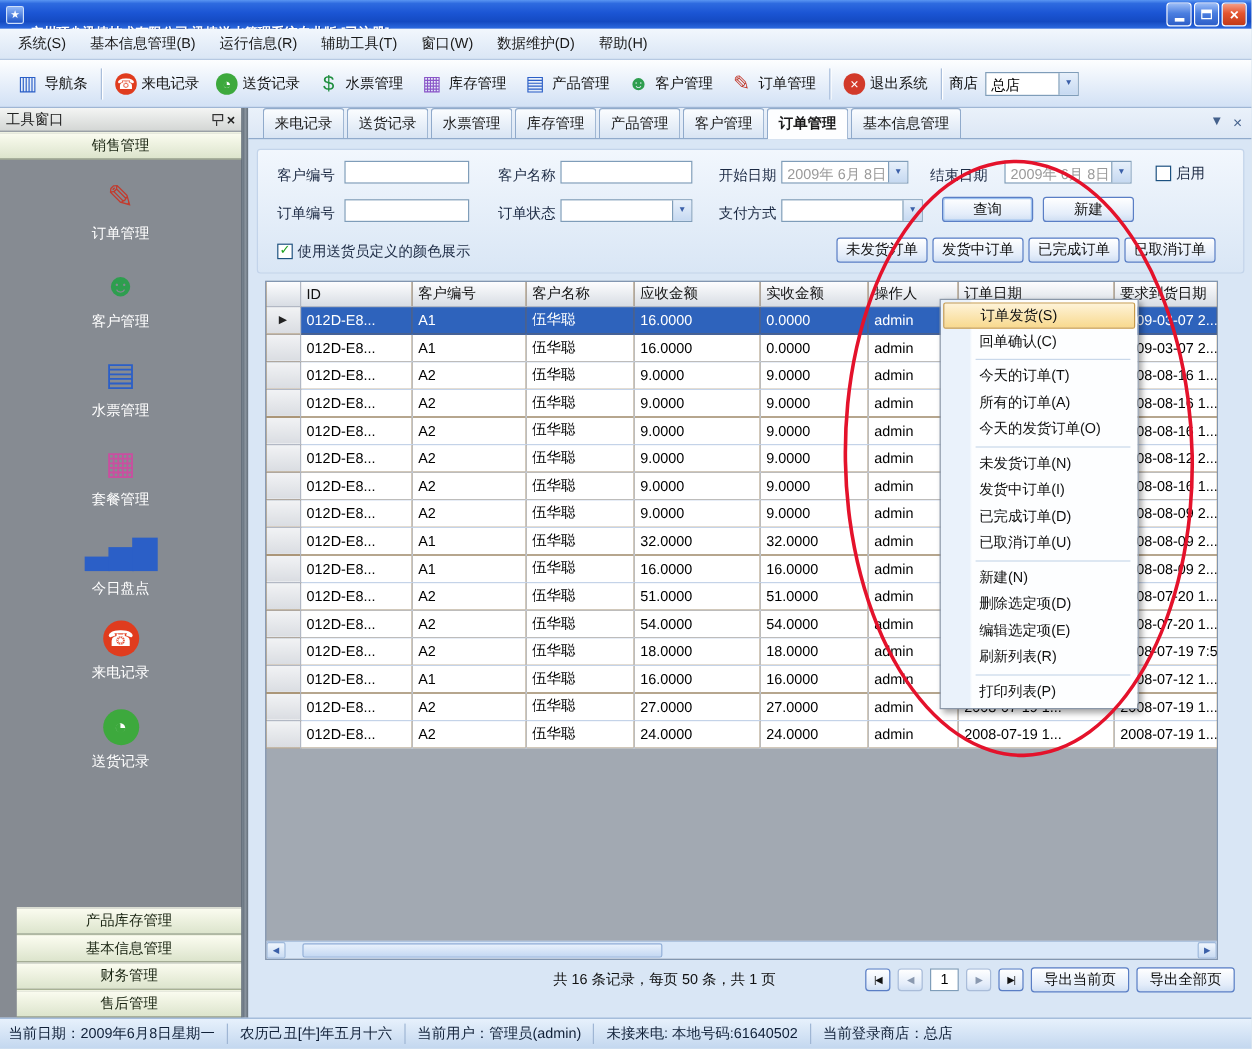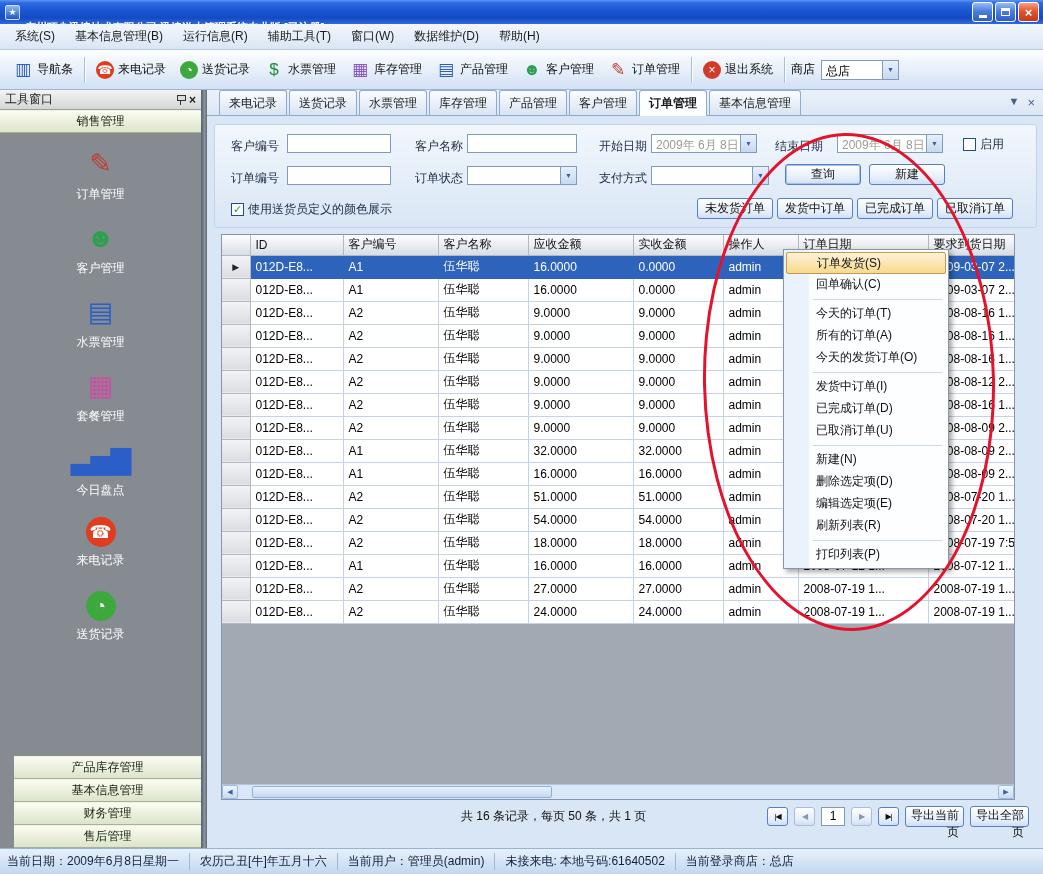--- a/index.html
+++ b/index.html
@@ -116,21 +116,21 @@
   .hs-thumb { position:absolute; left:14px; top:1px; width:300px; height:12px; border:1px solid #93AFD7; border-radius:2px;
     background:linear-gradient(#E9F1FC,#C4D8F2); }
 
   
   .pager { flex:none; height:32px; display:flex; align-items:center; padding:0 14px; gap:6px; }
   .pager-summary { margin-left:240px; color:#111; white-space:nowrap; }
   .pager-spacer { flex:1; }
   .pg-btn { width:21px; height:19px; padding:0; font-size:8px; letter-spacing:-1px; }
   .pg-btn.dim { border-color:#A9BCD9; color:#8A99B0; }
   .pg-box { width:24px; height:19px; border:1px solid #7F9DB9; background:#fff; text-align:center; line-height:17px; }
-  .export-btn { width:59px;text-align:right; }
+  .export-btn { width:82px; }
 
   
   .statusbar { height:26px; flex:none; display:flex; align-items:center; overflow:hidden;
     background:linear-gradient(#E7F1FC,#C3D7EF); border-top:1px solid #98B2D4; color:#102038; }
   .status-seg { padding:0 10px; border-right:1px solid #9FB6D4; white-space:nowrap; }
   .status-seg:first-child { padding-left:7px; }
   .status-seg:last-child { border-right:none; }
 
   
   .context-menu { position:absolute; left:783px; top:249px; width:166px; z-index:40; padding:2px;
@@ -571,20 +571,21 @@
 
   <div class="context-menu">
     <div>
         <div class="cm-item hl">订单发货(S)</div>
         <div class="cm-item">回单确认(C)</div>
         <div class="cm-sep"></div>
         <div class="cm-item">今天的订单(T)</div>
         <div class="cm-item">所有的订单(A)</div>
         <div class="cm-item">今天的发货订单(O)</div>
         <div class="cm-sep"></div>
+        <div class="cm-item">未发货订单(N)</div>
         <div class="cm-item">发货中订单(I)</div>
         <div class="cm-item">已完成订单(D)</div>
         <div class="cm-item">已取消订单(U)</div>
         <div class="cm-sep"></div>
         <div class="cm-item">新建(N)</div>
         <div class="cm-item">删除选定项(D)</div>
         <div class="cm-item">编辑选定项(E)</div>
         <div class="cm-item">刷新列表(R)</div>
         <div class="cm-sep"></div>
         <div class="cm-item">打印列表(P)</div>

